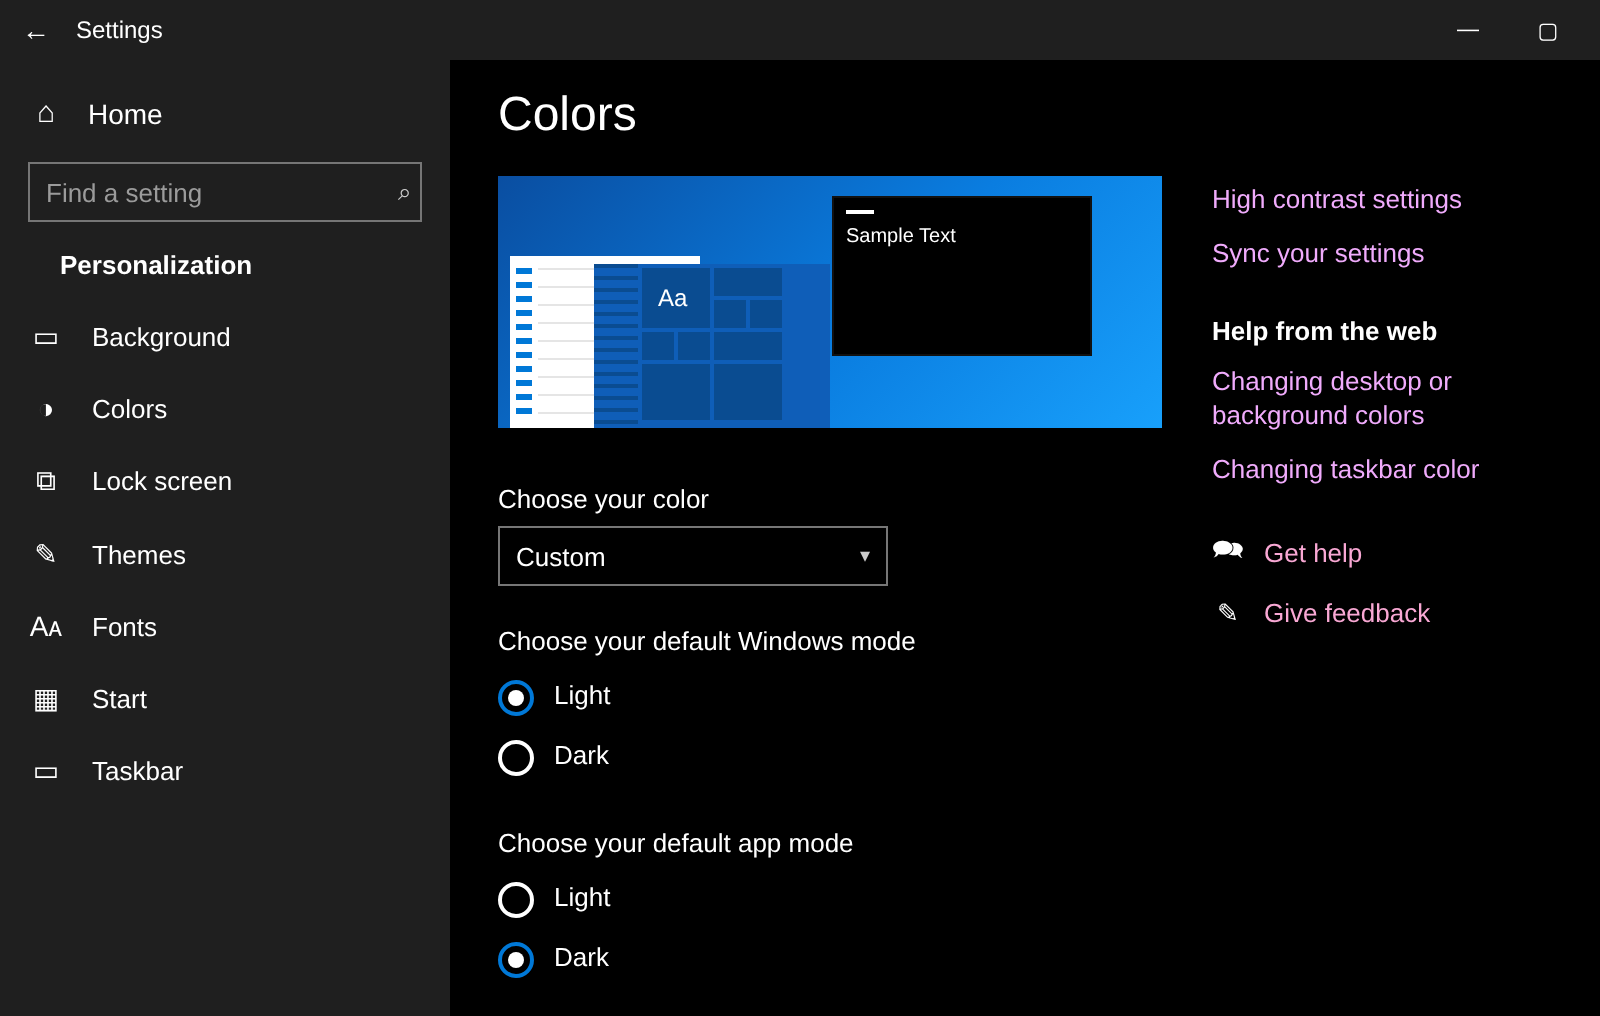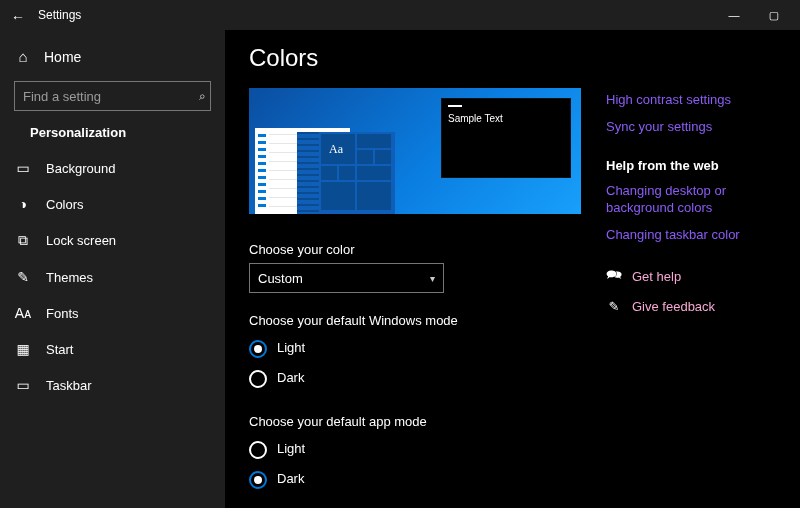--- a/index.html
+++ b/index.html
@@ -78,22 +78,22 @@
     content: ""; position: absolute; left: 3px; top: 6px; width: 8px; bottom: 3px;
     background: repeating-linear-gradient(#0078d7 0 3px, #fff 3px 7px);
   }
   .preview .explorer::after {
     content: ""; position: absolute; left: 14px; right: 3px; top: 6px; bottom: 3px;
     background:
       repeating-linear-gradient(#e5e5e5 0 1px, transparent 1px 9px),
       #fff;
   }
   .preview .startmenu {
-    position: absolute; left: 48px; bottom: 0; width: 98px; height: 82px;
-    background: #0f5eb8; display: flex; font-family: Liberation Serif, serif;
+    position: absolute; left: 48px; bottom: 0; width: 118px; height: 82px;
+    background: #0f5eb8; display: flex;
   }
   .preview .startmenu .list {
     width: 22px;
     background: repeating-linear-gradient(#0a4c91 0 2px, #0f5eb8 2px 6px);
   }
   .preview .startmenu .tiles {
     flex: 1; position: relative;
     background:
       linear-gradient(#0a4c91,#0a4c91) 2px 2px/34px 30px no-repeat,
       linear-gradient(#0a4c91,#0a4c91) 38px 2px/34px 14px no-repeat,
@@ -103,21 +103,21 @@
       linear-gradient(#0a4c91,#0a4c91) 20px 34px/16px 14px no-repeat,
       linear-gradient(#0a4c91,#0a4c91) 38px 34px/34px 14px no-repeat,
       linear-gradient(#0a4c91,#0a4c91) 2px 50px/34px 28px no-repeat,
       linear-gradient(#0a4c91,#0a4c91) 38px 50px/34px 28px no-repeat,
       #0f5eb8;
   }
   .preview .startmenu .tiles .aa {
     position: absolute; left: 10px; top: 10px; color: #fff; font-size: 12px;
   }
   .preview .darkwin {
-    position: absolute; right: 10px; top: 10px; width: 130px; height: 80px;
+    position: absolute; right: 35px; top: 10px; width: 130px; height: 80px;
     background: #000; border: 1px solid #111; margin-left: 30px;
   }
   .preview .darkwin::before {
     content: ""; position: absolute; left: 6px; top: 6px; width: 14px; height: 2px; background: #fff;
   }
   .preview .darkwin .st {
     position: absolute; left: 6px; top: 14px; font-size: 10px; color: #fff;
   }
   .group-label { font-size: 13px; margin-bottom: 6px; }
   .select {
@@ -136,21 +136,21 @@
     display: inline-flex; align-items: center; justify-content: center;
   }
   .rcircle.sel { border-color: #0078d7; }
   .rcircle.sel::after {
     content: ""; width: 8px; height: 8px; border-radius: 50%; background: #fff;
   }
   .rightcol {
     width: 190px; padding-left: 12px; padding-top: 48px; font-size: 13px;
   }
   .rightcol h3 { font-size: 13px; font-weight: 600; margin-bottom: 10px; }
-  .linklist a { display: block; color: #8b5cf6; text-decoration: none; margin-bottom: 10px; cursor: pointer; line-height: 1.3; }
+  .linklist a { display: block; color: #f0abfc; text-decoration: none; margin-bottom: 10px; cursor: pointer; line-height: 1.3; }
   .helprow { display: flex; align-items: center; gap: 10px; margin-bottom: 12px; }
   .helprow .hicn { width: 16px; color: #fff; font-size: 13px; display: inline-flex; justify-content: center; }
   .helprow a { color: #f9a8d4; text-decoration: none; cursor: pointer; }
   .block { margin-bottom: 22px; }
 </style>
 </head>
 <body>
 
 <div class="titlebar">
   <div class="back">←</div>

